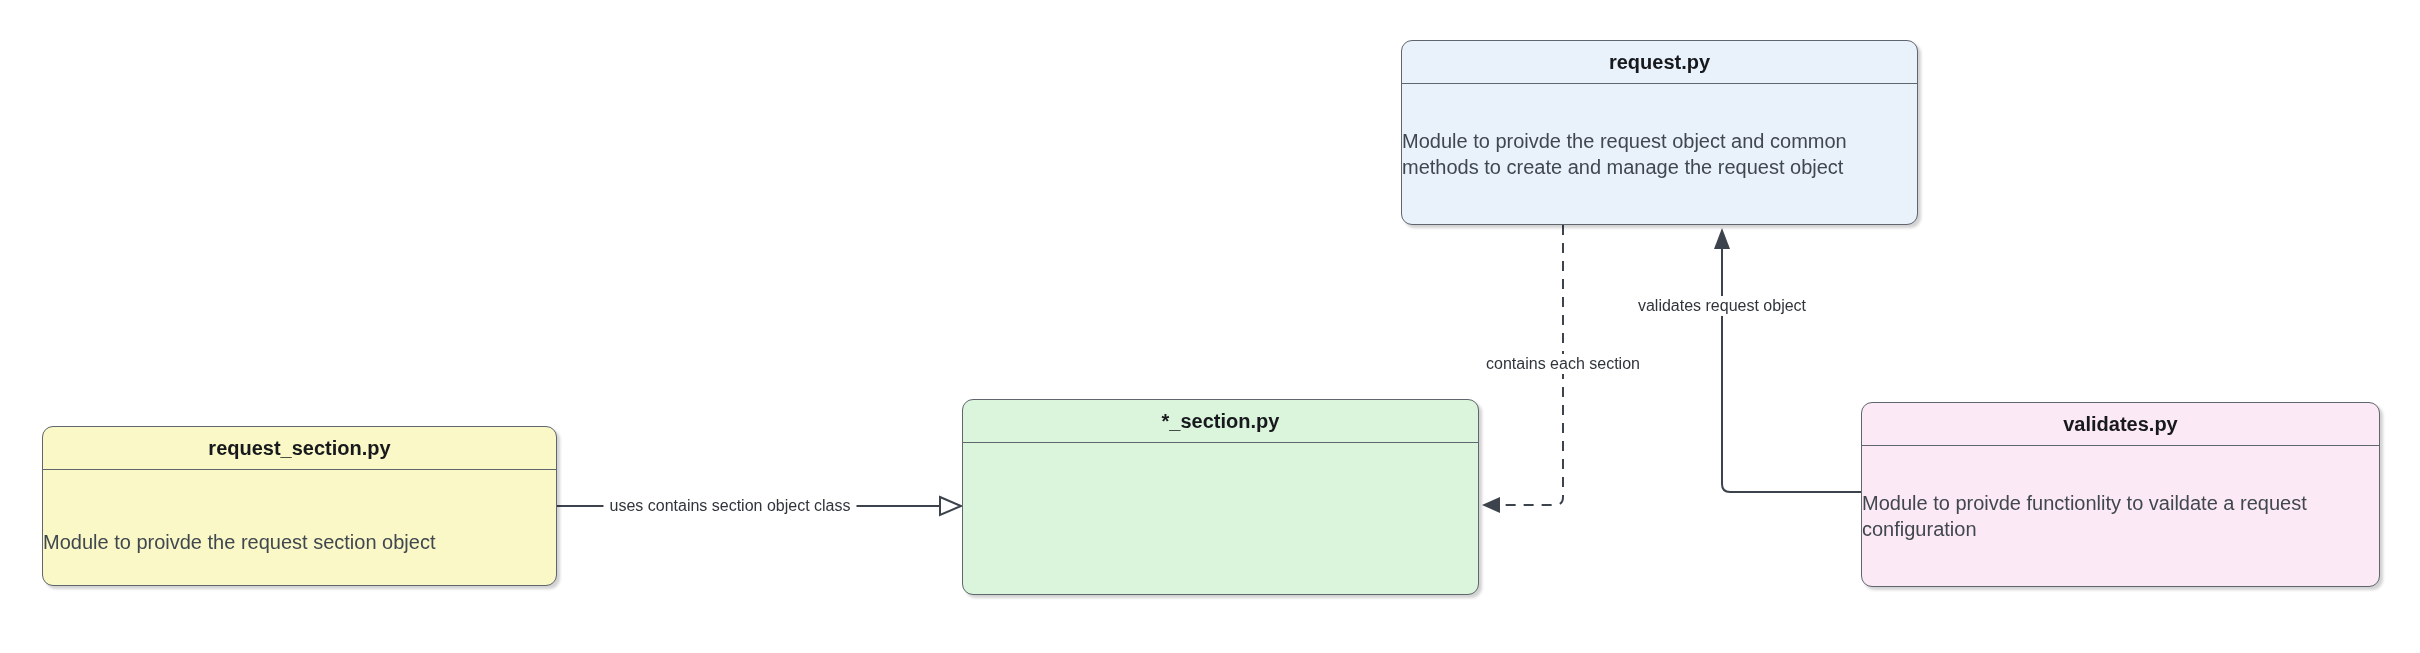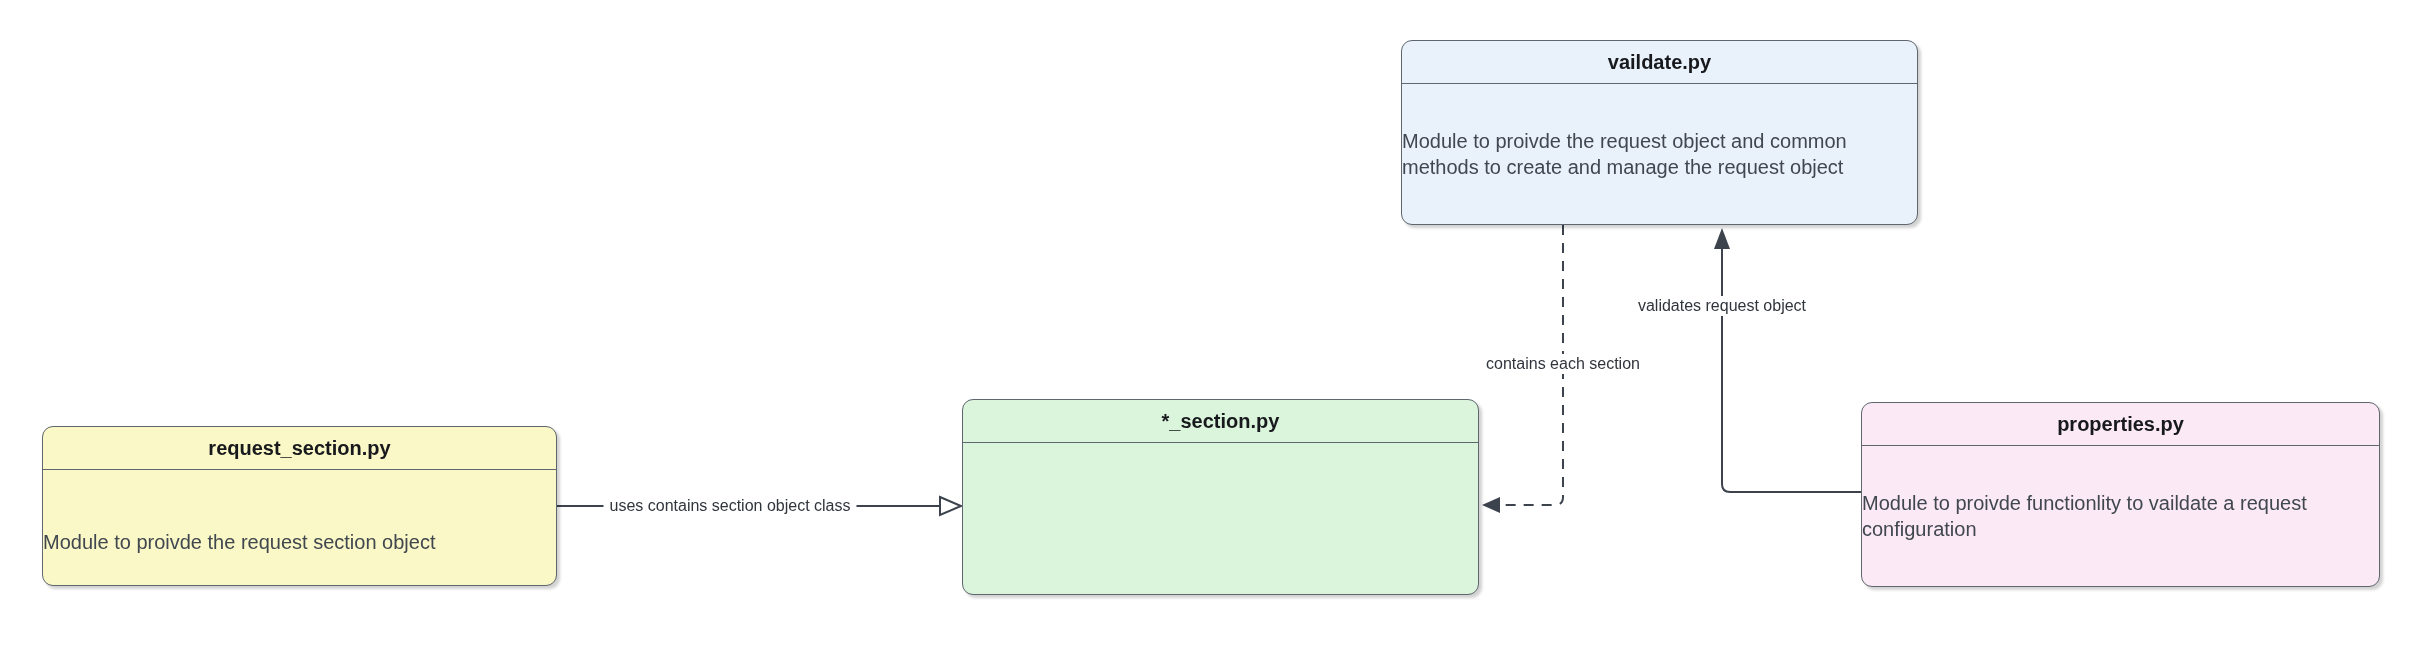--- a/index.html
+++ b/index.html
@@ -97,36 +97,36 @@
       <path class="edge-line dashed" d="M 1563 225 V 497 Q 1563 505 1555 505 H 1500"></path>
       <polygon class="arrow-filled" points="1500,497 1482,505 1500,513"></polygon>
     </g>
     <g>
       <path class="edge-line" d="M 1861 492 H 1730 Q 1722 492 1722 484 V 249"></path>
       <polygon class="arrow-filled" points="1714,249 1722,228 1730,249"></polygon>
     </g>
   </svg>
 
   <div class="node" style="left: 1401px; top: 40px; width: 517px; height: 185px; background: rgb(233, 241, 251);">
-    <div class="node-title">vaildate.py</div>
+    <div class="node-title">request.py</div>
     <div class="node-body">Module to proivde the request object and common
 methods to create and manage the request object</div>
   </div>
 
   <div class="node" style="left: 42px; top: 426px; width: 515px; height: 160px; background: rgb(250, 248, 198); gap: 28px;">
     <div class="node-title">request_section.py</div>
     <div class="node-body">Module to proivde the request section object</div>
   </div>
 
   <div class="node" style="left: 962px; top: 399px; width: 517px; height: 196px; background: rgb(219, 245, 220);">
     <div class="node-title">*_section.py</div>
   </div>
 
   <div class="node" style="left: 1861px; top: 402px; width: 519px; height: 185px; background: rgb(251, 233, 245);">
-    <div class="node-title">properties.py</div>
+    <div class="node-title">validates.py</div>
     <div class="node-body">Module to proivde functionlity to vaildate a request
 configuration</div>
   </div>
 
   <div class="edge-label" style="left:730px; top:506px;">uses contains section object class</div>
 
   <div class="edge-label" style="left:1563px; top:364px;">contains each section</div>
 
   <div class="edge-label" style="left:1722px; top:306px;">validates request object</div>
 

